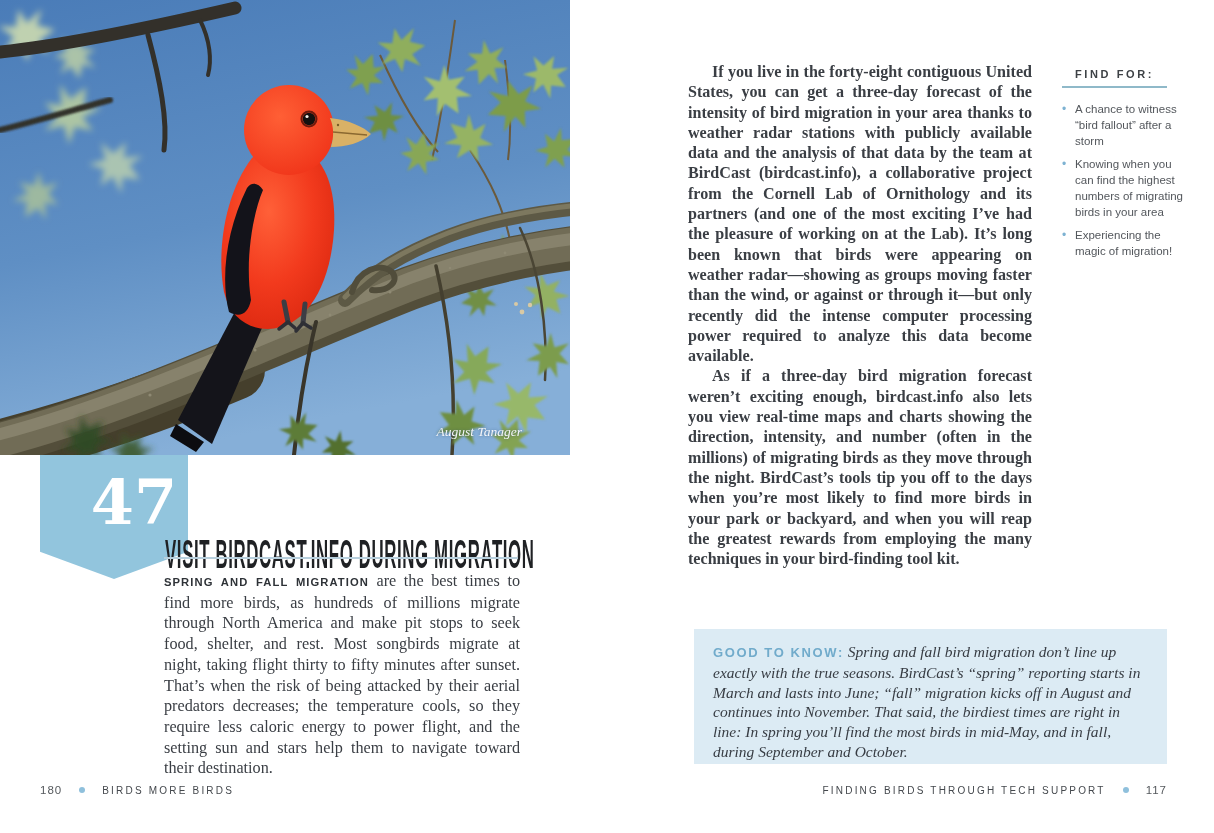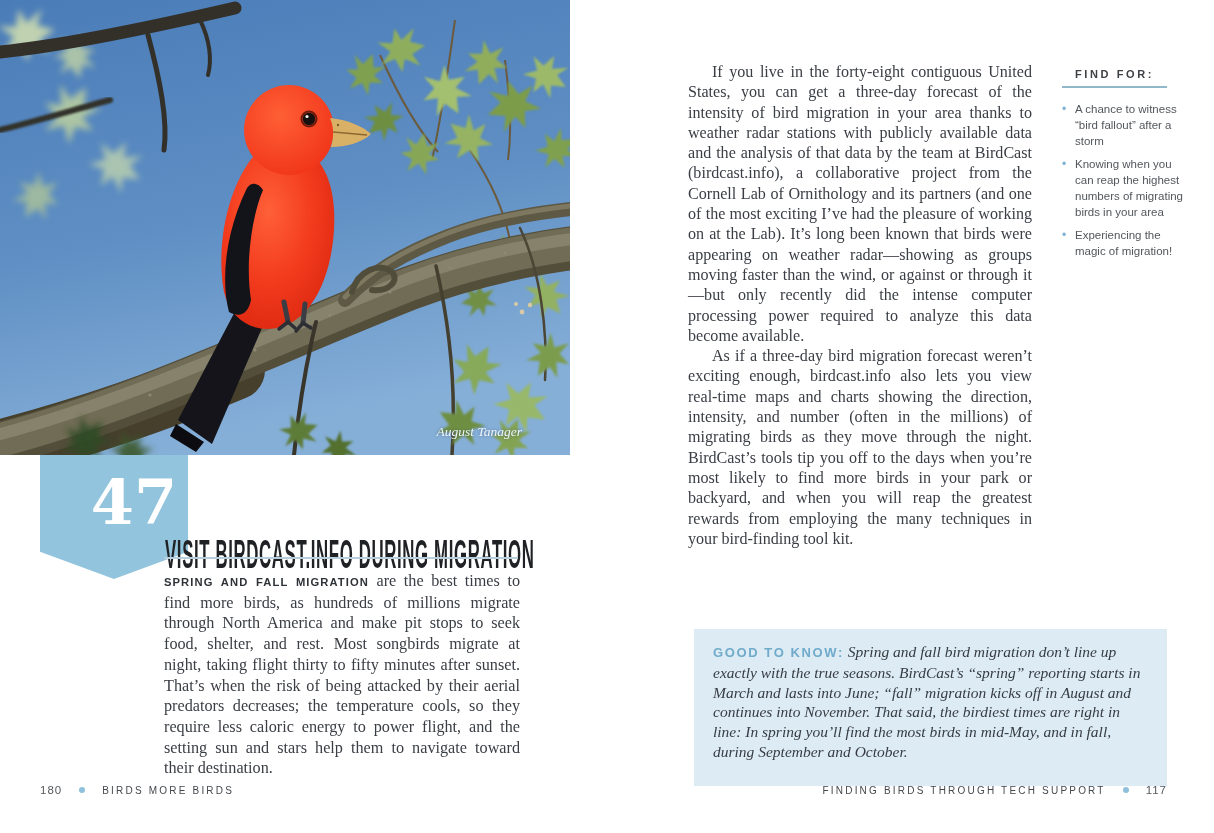--- a/index.html
+++ b/index.html
@@ -29,34 +29,34 @@
 
   
   .left-body{position:absolute;left:164px;top:571px;width:356px;margin:0;
       font-size:16.2px;line-height:20.7px;text-align:justify;color:#3a3e44;}
   .lead-in{font-family:"Liberation Sans",sans-serif;font-weight:700;font-size:11.2px;
       letter-spacing:1.1px;color:#2e3237;}
 
   
   .right-col{position:absolute;left:688px;top:62px;width:344px;}
   .right-col p{margin:0;font-size:16.1px;line-height:20.3px;text-align:justify;
-      text-indent:24px;color:#3a3e44;}
+      text-indent:24px;color:#3a3e44;font-weight:bold;}
 
   
   .sidebar{position:absolute;left:1062px;top:68px;width:130px;font-family:"Liberation Sans",sans-serif;}
   .sidebar h2{margin:0 0 0 13px;font-size:11px;font-weight:700;letter-spacing:2.6px;color:#3d4145;}
   .sidebar-rule{margin-top:6px;width:105px;height:2px;background:#8fb9c9;}
   .sidebar ul{list-style:none;margin:13px 0 0 0;padding:0;}
   .sidebar li{display:flex;margin:0 0 7px 0;}
   .sidebar .bullet{flex:0 0 13px;color:#7db2d2;font-size:12px;line-height:16px;}
   .sidebar .item-text{font-size:11.5px;line-height:16px;color:#53575c;}
 
   
   .callout{position:absolute;left:694px;top:629px;width:473px;min-height:109px;
-      box-sizing:border-box;background:#dcebf4;padding:13px 18px 24px 19px;
+      box-sizing:border-box;background:#dcebf4;padding:13px 18px 2px 19px;
       font-style:italic;font-size:15.5px;line-height:19.8px;color:#373c43;}
   .callout-label{font-style:normal;font-family:"Liberation Sans",sans-serif;font-weight:700;
       font-size:13px;letter-spacing:1.6px;color:#71abcb;margin-right:4px;}
 
   
   .footer{position:absolute;top:784px;display:flex;align-items:center;
       font-family:"Liberation Sans",sans-serif;color:#44484d;}
   .footer-left{left:40px;}
   .footer-right{right:47px;align-items:center;}
   .pagenum{font-size:11.5px;letter-spacing:1px;color:#55595d;}
@@ -228,21 +228,21 @@
   <aside class="sidebar">
     <h2>FIND FOR:</h2>
     <div class="sidebar-rule"></div>
     <ul>
       <li>
         <span class="bullet">•</span>
         <span class="item-text">A chance to witness “bird fallout” after a storm</span>
       </li>
       <li>
         <span class="bullet">•</span>
-        <span class="item-text">Knowing when you can reap the highest numbers of migrating birds in your area</span>
+        <span class="item-text">Knowing when you can find the highest numbers of migrating birds in your area</span>
       </li>
       <li>
         <span class="bullet">•</span>
         <span class="item-text">Experiencing the magic of migration!</span>
       </li>
     </ul>
   </aside>
 
   <div class="callout"><span class="callout-label">GOOD TO KNOW:</span><span class="callout-text">Spring and fall bird migration don’t line up exactly with the true seasons. BirdCast’s “spring” reporting starts in March and lasts into June; “fall” migration kicks off in August and continues into November. That said, the birdiest times are right in line: In spring you’ll find the most birds in mid-May, and in fall, during September and October.</span></div>
 

